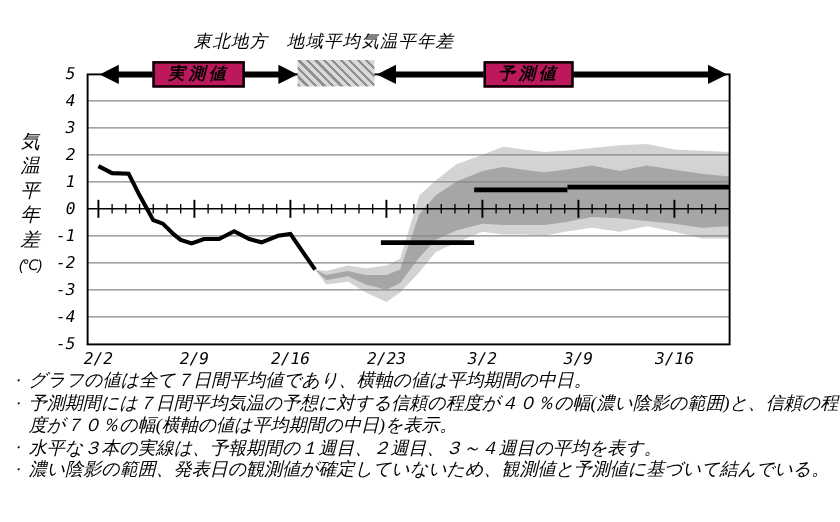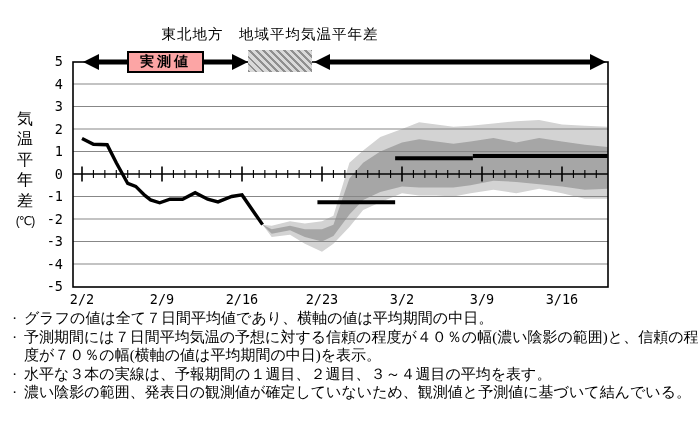--- a/index.html
+++ b/index.html
@@ -1,21 +1,21 @@
 <!DOCTYPE html>
 <html><head>
 <meta charset="utf-8">
 <style>
   html,body{margin:0;padding:0;background:#fff;}
   .page{position:relative;width:700px;height:435px;background:#fff;overflow:hidden;
-        font-family:"Liberation Sans","DejaVu Sans",sans-serif;color:#000;}
+        font-family:"Liberation Sans","DejaVu Sans",sans-serif;color:#000;font-style:italic;}
   .chart-title{position:absolute;left:0;top:25px;width:540px;text-align:center;
         font-size:14.5px;letter-spacing:1px;white-space:pre;}
   svg.chart{position:absolute;left:0;top:0;z-index:1;}
-  .hdr-box{position:absolute;top:51px;height:22px;background:#fca5a5;border:2px solid #000;
+  .hdr-box{position:absolute;top:51px;height:22px;background:#be185d;border:2px solid #000;
         box-sizing:border-box;font-weight:bold;font-size:14px;line-height:17px;
         text-align:center;letter-spacing:3px;z-index:3;}
   .box-observed{left:127px;width:77px;}
   .box-forecast{left:403px;width:75px;}
   .hatch{position:absolute;left:248px;top:50px;width:64px;height:22px;z-index:2;
         background:repeating-linear-gradient(45deg,#8f8f8f 0px,#8f8f8f 2px,#d9d9d9 2px,#d9d9d9 5px);}
   .y-axis-title{position:absolute;left:11px;top:109px;width:28px;text-align:center;
         font-size:16px;line-height:20.4px;z-index:2;}
   .y-axis-title .small{font-size:12px;letter-spacing:-1px;}
   .notes{position:absolute;left:9px;top:309px;width:690px;z-index:2;
@@ -117,20 +117,23 @@
       <text x="63" y="223.5" text-anchor="end" fill="#000000" font-size="13.5px" font-family="&quot;DejaVu Sans Mono&quot;,&quot;Liberation Mono&quot;,monospace">-2</text>
       <text x="63" y="246" text-anchor="end" fill="#000000" font-size="13.5px" font-family="&quot;DejaVu Sans Mono&quot;,&quot;Liberation Mono&quot;,monospace">-3</text>
       <text x="63" y="268.5" text-anchor="end" fill="#000000" font-size="13.5px" font-family="&quot;DejaVu Sans Mono&quot;,&quot;Liberation Mono&quot;,monospace">-4</text>
       <text x="63" y="291" text-anchor="end" fill="#000000" font-size="13.5px" font-family="&quot;DejaVu Sans Mono&quot;,&quot;Liberation Mono&quot;,monospace">-5</text>
     </svg>
 
   <div class="hdr-box box-observed">
     <span>実測値</span>
   </div>
   <div class="hatch"></div>
+  <div class="hdr-box box-forecast">
+    <span>予測値</span>
+  </div>
 
   <div class="y-axis-title">
     <div>気</div>
     <div>温</div>
     <div>平</div>
     <div>年</div>
     <div>差</div>
     <div class="small">(℃)</div>
   </div>
 

